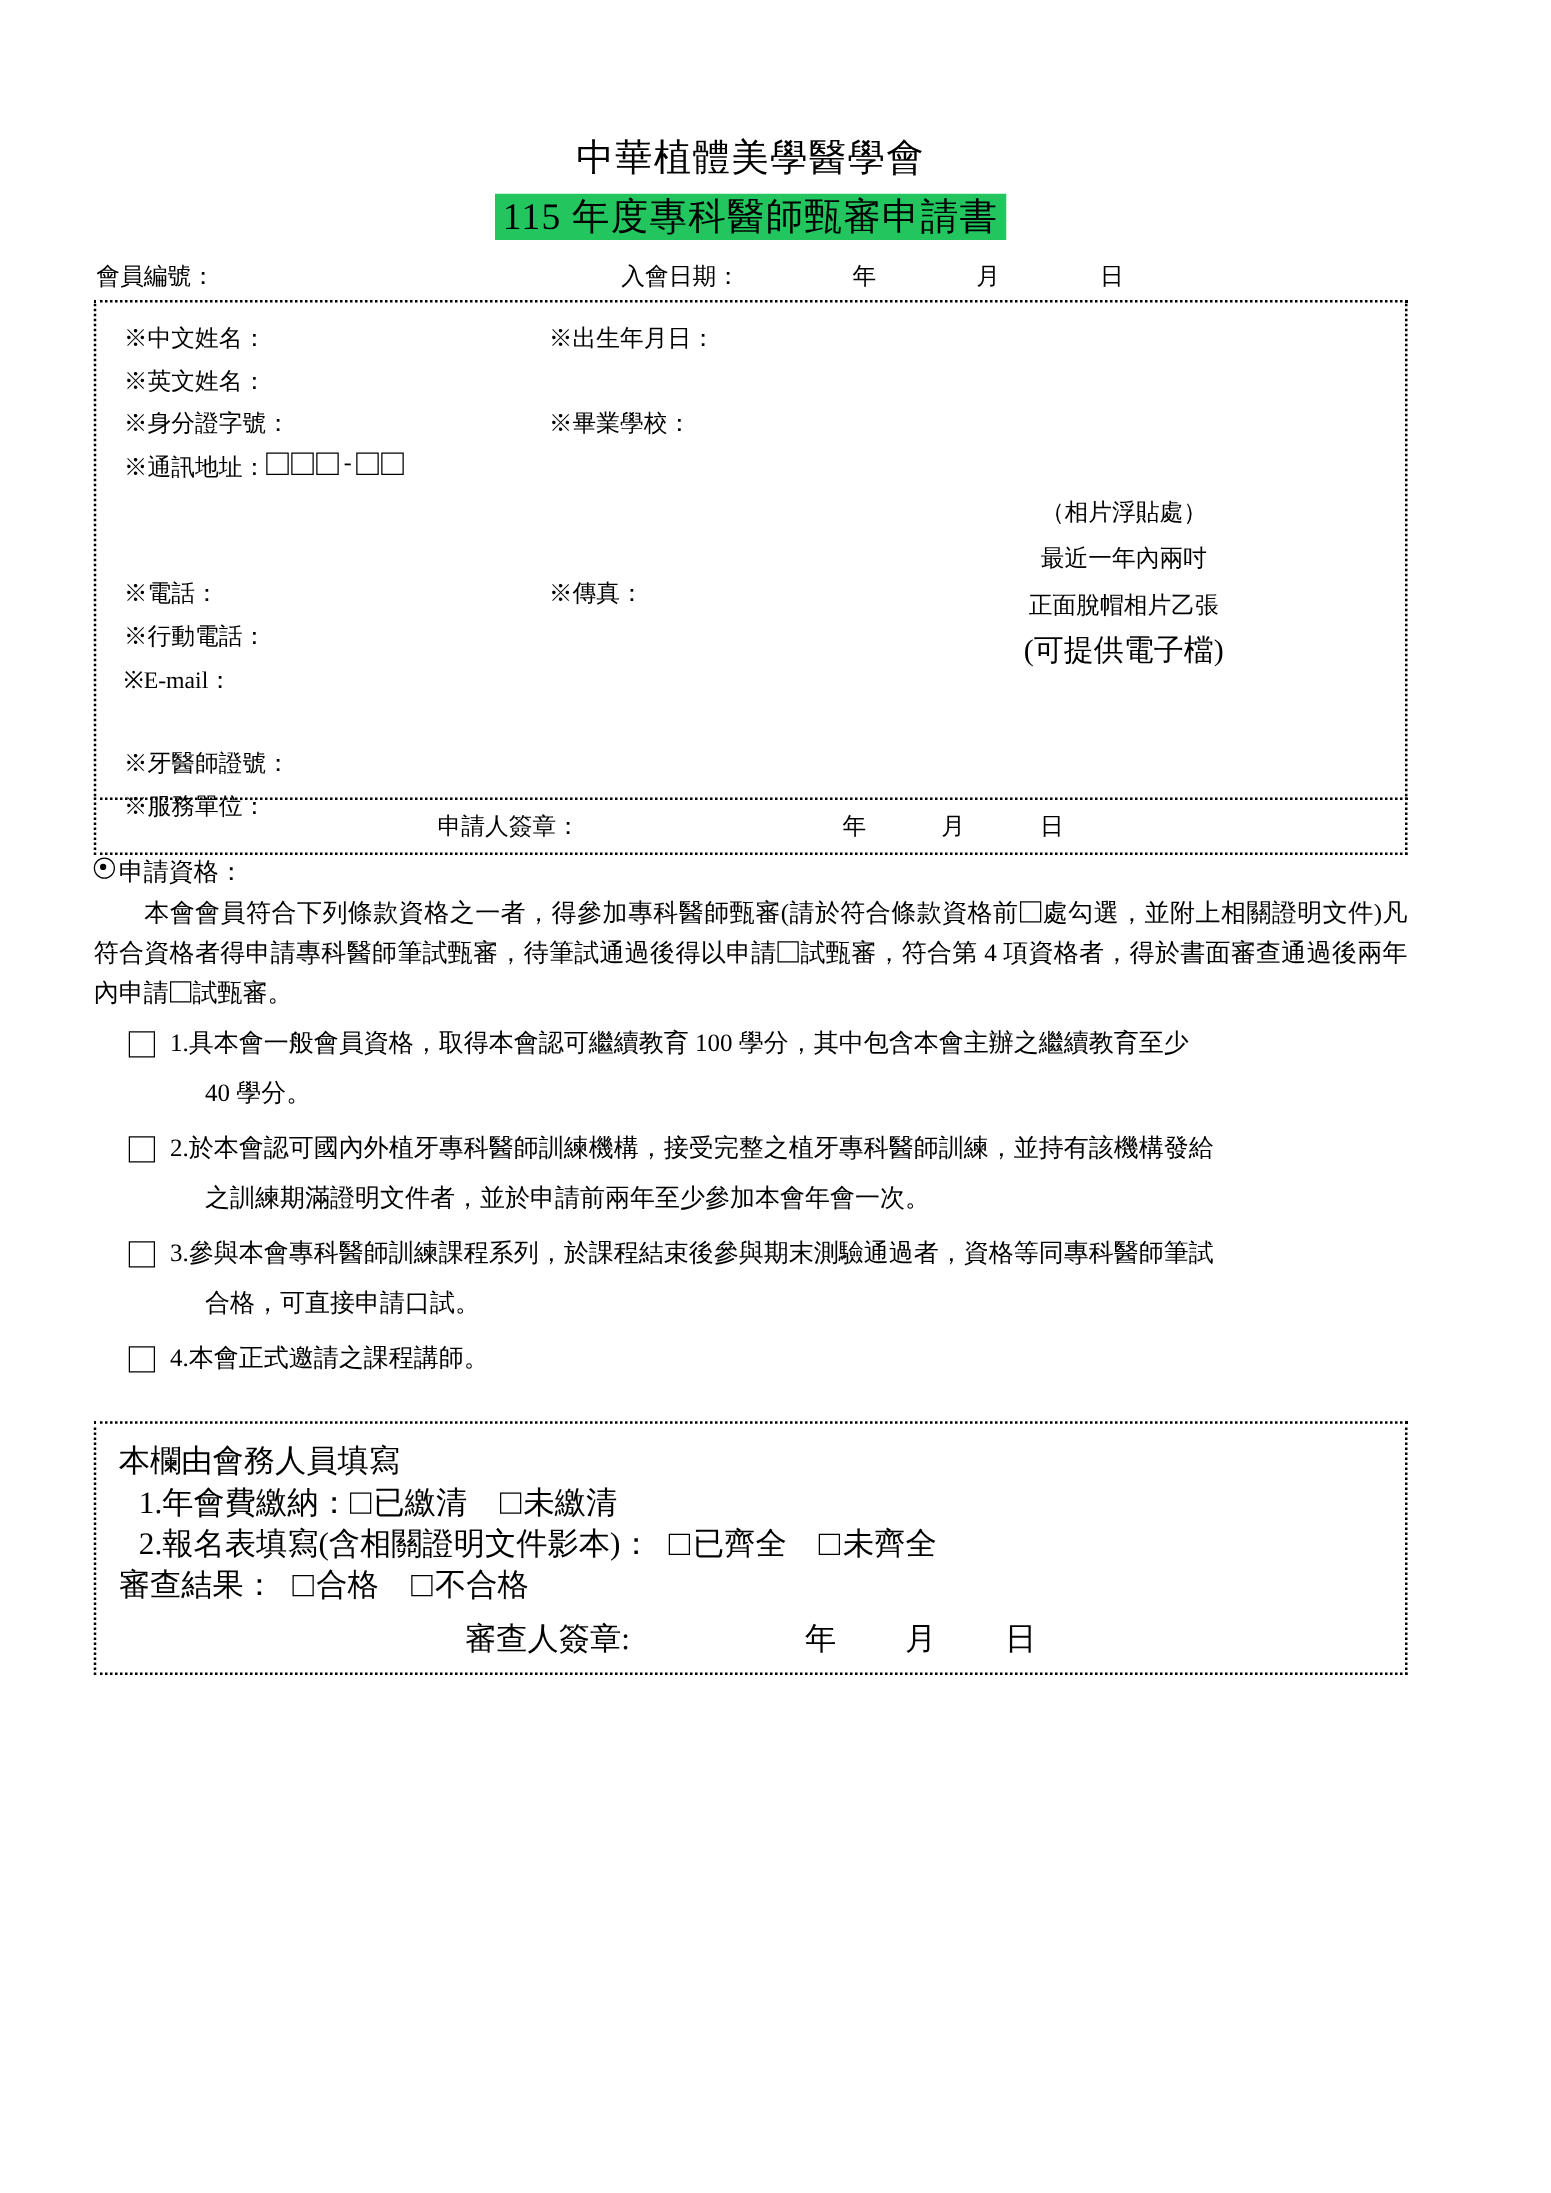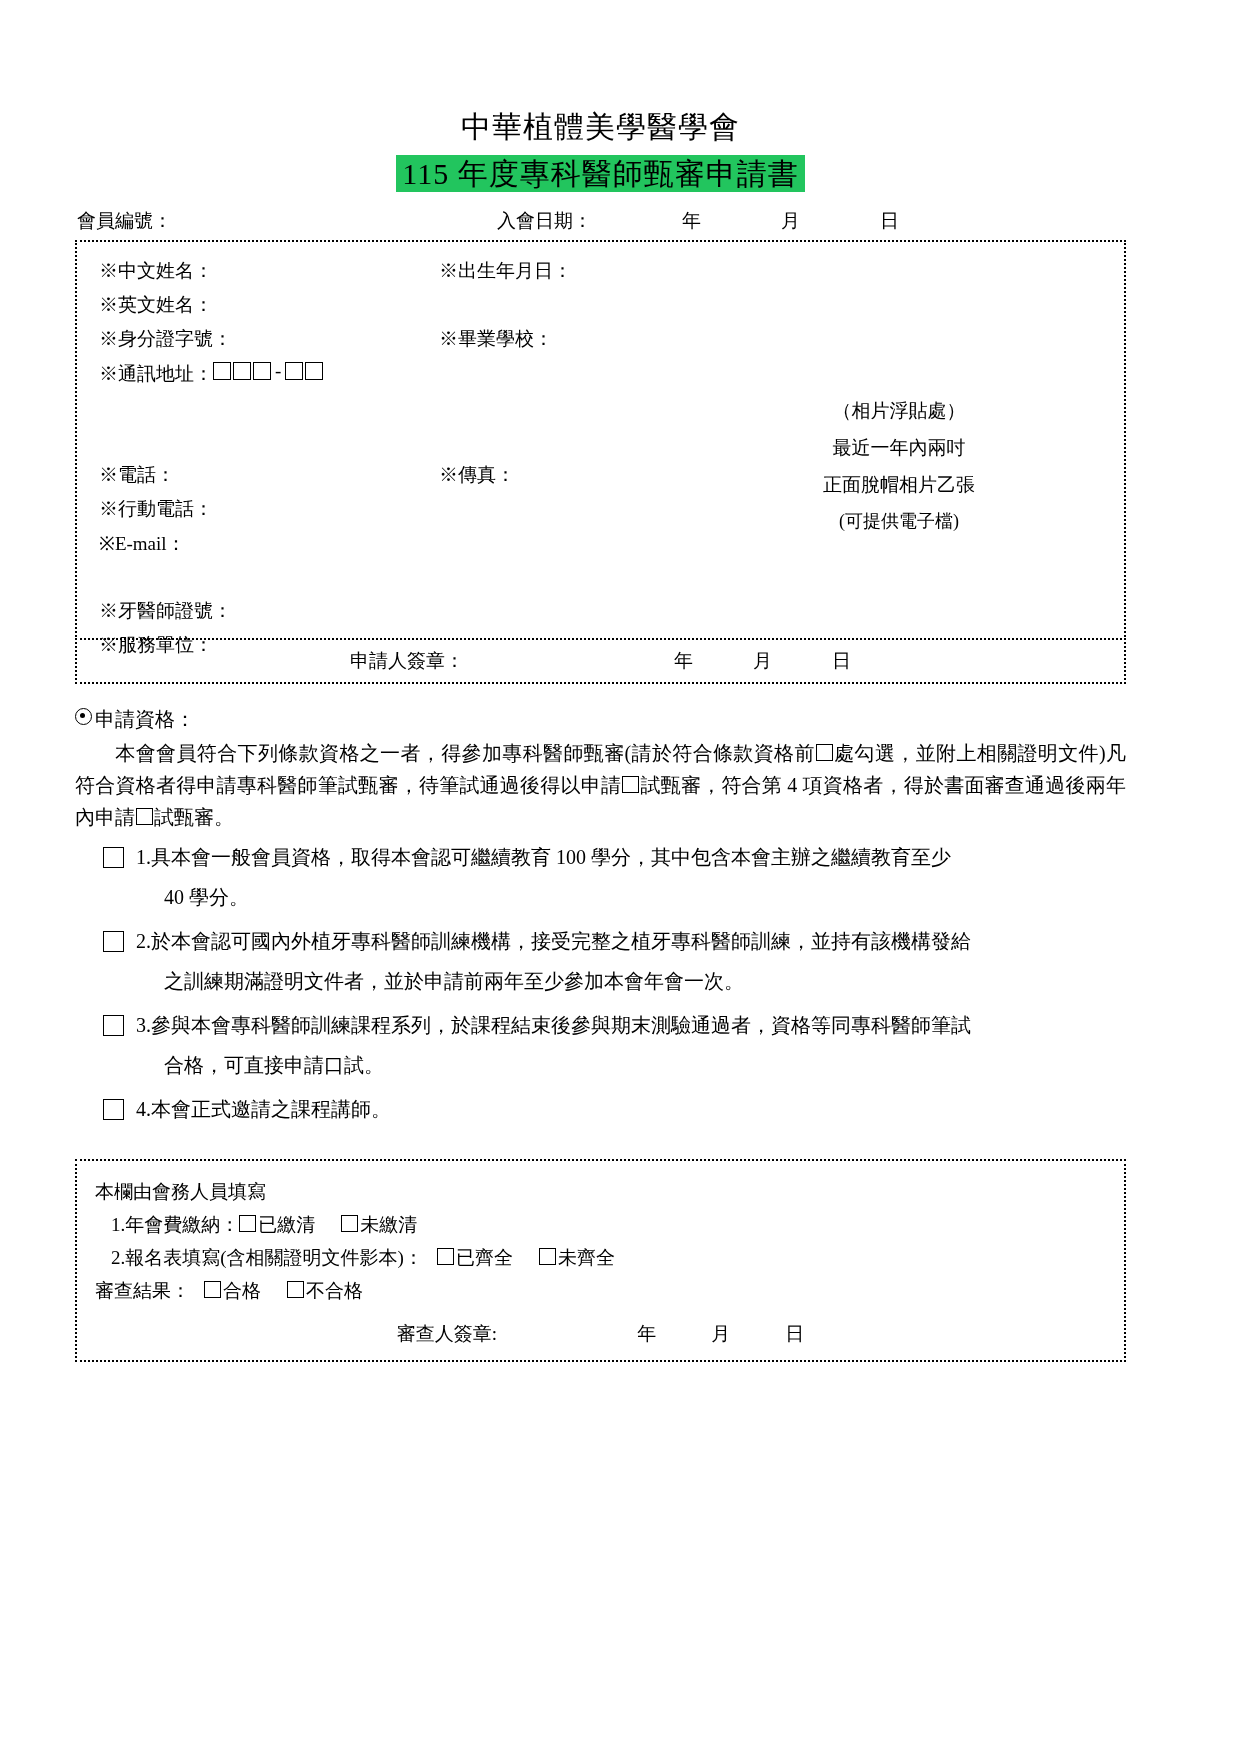--- a/index.html
+++ b/index.html
@@ -96,36 +96,35 @@
   
   .photo-area {
     position: absolute;
     right: 60px;
     top: 150px;
     width: 330px;
     text-align: center;
     font-size: 19px;
     line-height: 37px;
   }
-  .photo-area .small { font-size: 18px; }
+  .photo-area .small { font-size: 24px; }
   .sign-row {
     display: flex;
     justify-content: center;
     font-size: 19px;
     padding: 10px 0 8px 0;
     align-items: baseline;
   }
   .sign-row .sg-label { margin-right: 210px; }
   .sign-row .unit { margin-right: 60px; }
   .sign-row .unit:last-child { margin-right: 0; }
 
   
   .qual-head {
     font-size: 20px;
-    margin-top: 22px;
     display: flex;
     align-items: baseline;
   }
   .bullet-circ {
     display: inline-block;
     width: 15px;
     height: 15px;
     border: 1.5px solid #000;
     border-radius: 50%;
     position: relative;
@@ -173,21 +172,21 @@
     flex: 1 1 auto;
     text-align: justify;
   }
   .item .txt .ln2 { display: block; padding-left: 28px; }
 
   
   .office-box {
     border: 2px dotted #000;
     margin-top: 30px;
     padding: 14px 18px 10px 18px;
-    font-size: 19px;
+    font-size: 25px;
     line-height: 33px;
     box-sizing: border-box;
   }
   .office-box .ob-line { display: block; }
   .office-box .ind1 { padding-left: 16px; }
   .chk-sm {
     display: inline-block;
     width: 15px;
     height: 15px;
     border: 1px solid #000;

